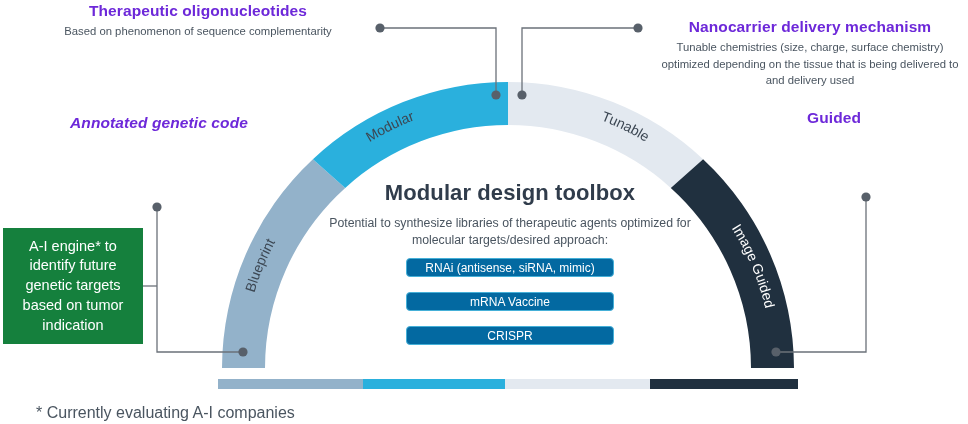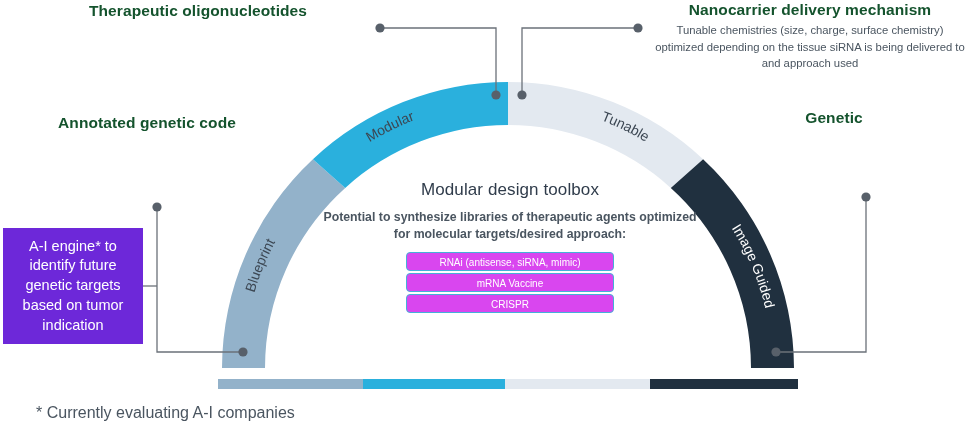--- a/index.html
+++ b/index.html
@@ -9,68 +9,68 @@
     font-family:"Liberation Sans", sans-serif;
     color:#3a4550;
     overflow:hidden;
     position:relative;
   }
   .stage{position:absolute;left:0;top:0;width:968px;height:424px;}
 
   
   .callout{position:absolute;text-align:center;}
   .callout .title{
-    font-size:15.5px;font-weight:700;color:#14532d;
+    font-size:15.5px;font-weight:700;color:#6d28d9;
     letter-spacing:.1px;line-height:1.25;white-space:nowrap;
   }
   .callout .body{
     font-size:11.3px;font-weight:400;color:#4a5560;
     line-height:1.45;margin-top:3px;
   }
 
   #c-oligo{left:18px;top:1px;width:360px;}
   #c-oligo .body{white-space:nowrap;}
-  #c-genetic{left:0px;top:113px;width:294px;}
-  #c-nano{left:655px;top:0;width:310px;}
+  #c-genetic{left:12px;top:113px;width:294px;font-style:italic;}
+  #c-nano{left:655px;top:17px;width:310px;}
   #c-imaging{left:700px;top:108px;width:268px;}
 
   
   #ai-box{
     position:absolute;left:3px;top:228px;width:140px;height:116px;
-    background:#6d28d9;
+    background:#15803d;
     color:#ffffff;
     font-size:14.5px;line-height:1.36;
     text-align:center;
     display:flex;align-items:center;justify-content:center;
     padding:0 6px;box-sizing:border-box;
   }
 
   
   #footnote{
     position:absolute;left:36px;top:404px;
     font-size:16px;color:#4a5560;white-space:nowrap;
   }
 
   
   #toolbox{position:absolute;left:315px;top:180px;width:390px;text-align:center;}
   #toolbox .tb-title{
-    font-size:17px;font-weight:400;color:#303c4b;letter-spacing:.1px;
+    font-size:22px;font-weight:700;color:#303c4b;letter-spacing:.1px;
   }
   #toolbox .tb-sub{
-    font-size:12.3px;color:#4a5560;line-height:1.38;margin-top:9px;font-weight:bold;
+    font-size:12.3px;color:#4a5560;line-height:1.38;margin-top:9px;
   }
   #tb-list{margin:9px auto 0;width:208px;}
   .tb-item{
-    background:#d946ef;
+    background:#0369a1;
     border:1.2px solid #45b0d8;
     border-radius:4px;
     color:#ffffff;
-    font-size:10px;
+    font-size:12px;
     height:19px;line-height:19px;
-    margin-bottom:2px;
+    margin-bottom:15px;
     box-sizing:border-box;
   }
 
   
   #legend{position:absolute;left:218px;top:379px;height:10px;width:580px;display:flex;}
   #legend div{height:10px;}
 
   
   svg.overlay{position:absolute;left:0;top:0;width:968px;height:424px;}
 
@@ -142,33 +142,34 @@
       <circle cx="522" cy="95" r="4.6"></circle>
       <circle cx="157" cy="207" r="4.6"></circle>
       <circle cx="243" cy="352" r="4.6"></circle>
       <circle cx="866" cy="197" r="4.6"></circle>
       <circle cx="776" cy="352" r="4.6"></circle>
     </g>
   </svg>
 
   <div class="callout" id="c-oligo">
     <div class="title">Therapeutic oligonucleotides</div>
+    <div class="body">Based on phenomenon of sequence complementarity</div>
   </div>
 
   <div class="callout" id="c-genetic">
     <div class="title">Annotated genetic code</div>
   </div>
 
   <div class="callout" id="c-nano">
     <div class="title">Nanocarrier delivery mechanism</div>
-    <div class="body">Tunable chemistries (size, charge, surface chemistry) optimized depending on the tissue siRNA is being delivered to and approach used</div>
+    <div class="body">Tunable chemistries (size, charge, surface chemistry) optimized depending on the tissue that is being delivered to and delivery used</div>
   </div>
 
   <div class="callout" id="c-imaging">
-    <div class="title">Genetic</div>
+    <div class="title">Guided</div>
   </div>
 
   <div id="ai-box">
     <span>A-I engine* to identify future genetic targets based on tumor indication</span>
   </div>
 
   <div id="toolbox">
     <div class="tb-title">Modular design toolbox</div>
     <div class="tb-sub">Potential to synthesize libraries of therapeutic agents optimized for molecular targets/desired approach:</div>
     <div id="tb-list">

